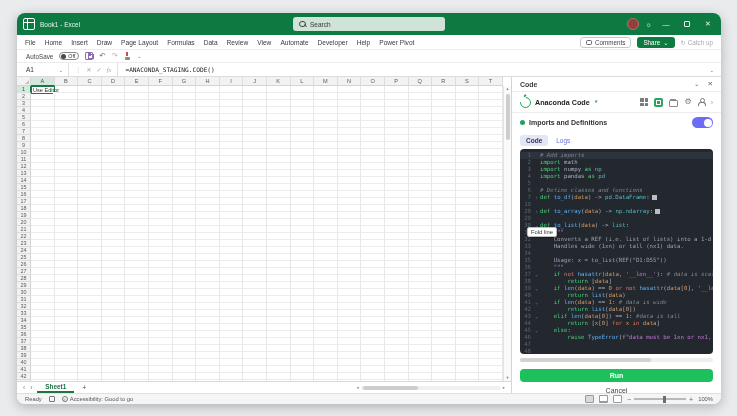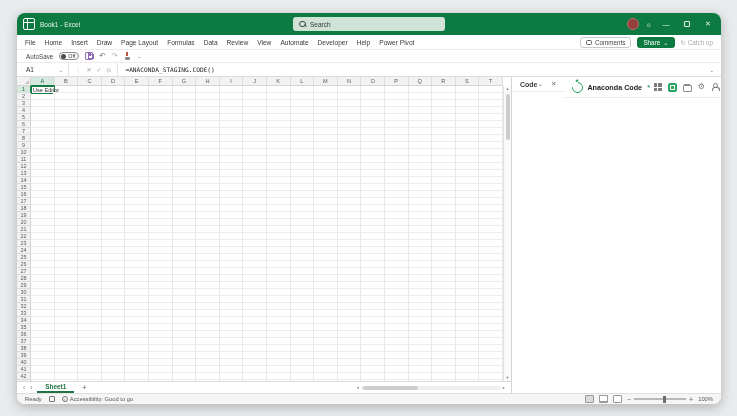--- a/index.html
+++ b/index.html
@@ -124,21 +124,21 @@
   .sb-right { margin-left:auto; display:flex; align-items:center; gap:5px; }
   .view-ic { width:9px; height:8px; border:1px solid #9a9a9a; border-radius:1px; background:#fff; }
   .view-ic.active { background:#d9d9d9; }
   .view-ic.pl { border-bottom-width:2px; }
   .zoomer { display:flex; align-items:center; gap:3px; }
   .ztrack { width:52px; height:1.5px; background:#b9b9b9; position:relative; }
   .zthumb { position:absolute; left:55%; top:-2.5px; width:3px; height:7px; background:#6d6d6d; }
   .zpm { font-size:7px; color:#666; }
 
   
-  .pane { width:210px; border-left:1px solid #d4d4d4; background:#fff; display:flex; flex-direction:row; min-height:0; }
+  .pane { width:210px; border-left:1px solid #d4d4d4; background:#fff; display:flex; flex-direction:column; min-height:0; }
   .pane-hdr { height:15px; display:flex; align-items:center; padding:0 8px; border-bottom:1px solid #ececec; flex:none; }
   .pane-title { font-size:7px; font-weight:bold; color:#3a3a3a; }
   .pane-hicons { margin-left:auto; display:flex; gap:8px; color:#666; font-size:6.5px; }
   .app-row { height:21px; display:flex; align-items:center; gap:4px; padding:0 8px; border-bottom:1px solid #ececec; flex:none; }
   .alogo { width:11px; height:11px; border:1.6px solid #2fa463; border-radius:50%; border-top-color:transparent; transform:rotate(-40deg); position:relative; }
   .alogo:after { content:""; position:absolute; top:-2.4px; right:-0.5px; width:2.6px; height:2.6px; background:#2fa463; border-radius:50%; }
   .app-name { font-size:7.2px; font-weight:bold; color:#222; }
   .app-star { color:#2fa463; font-size:7px; font-weight:bold; margin-left:1px; }
   .app-icons { margin-left:auto; display:flex; align-items:center; gap:6px; }
   .ic-grid { width:8px; height:8px; display:grid; grid-template-columns:1fr 1fr; gap:1px; }

